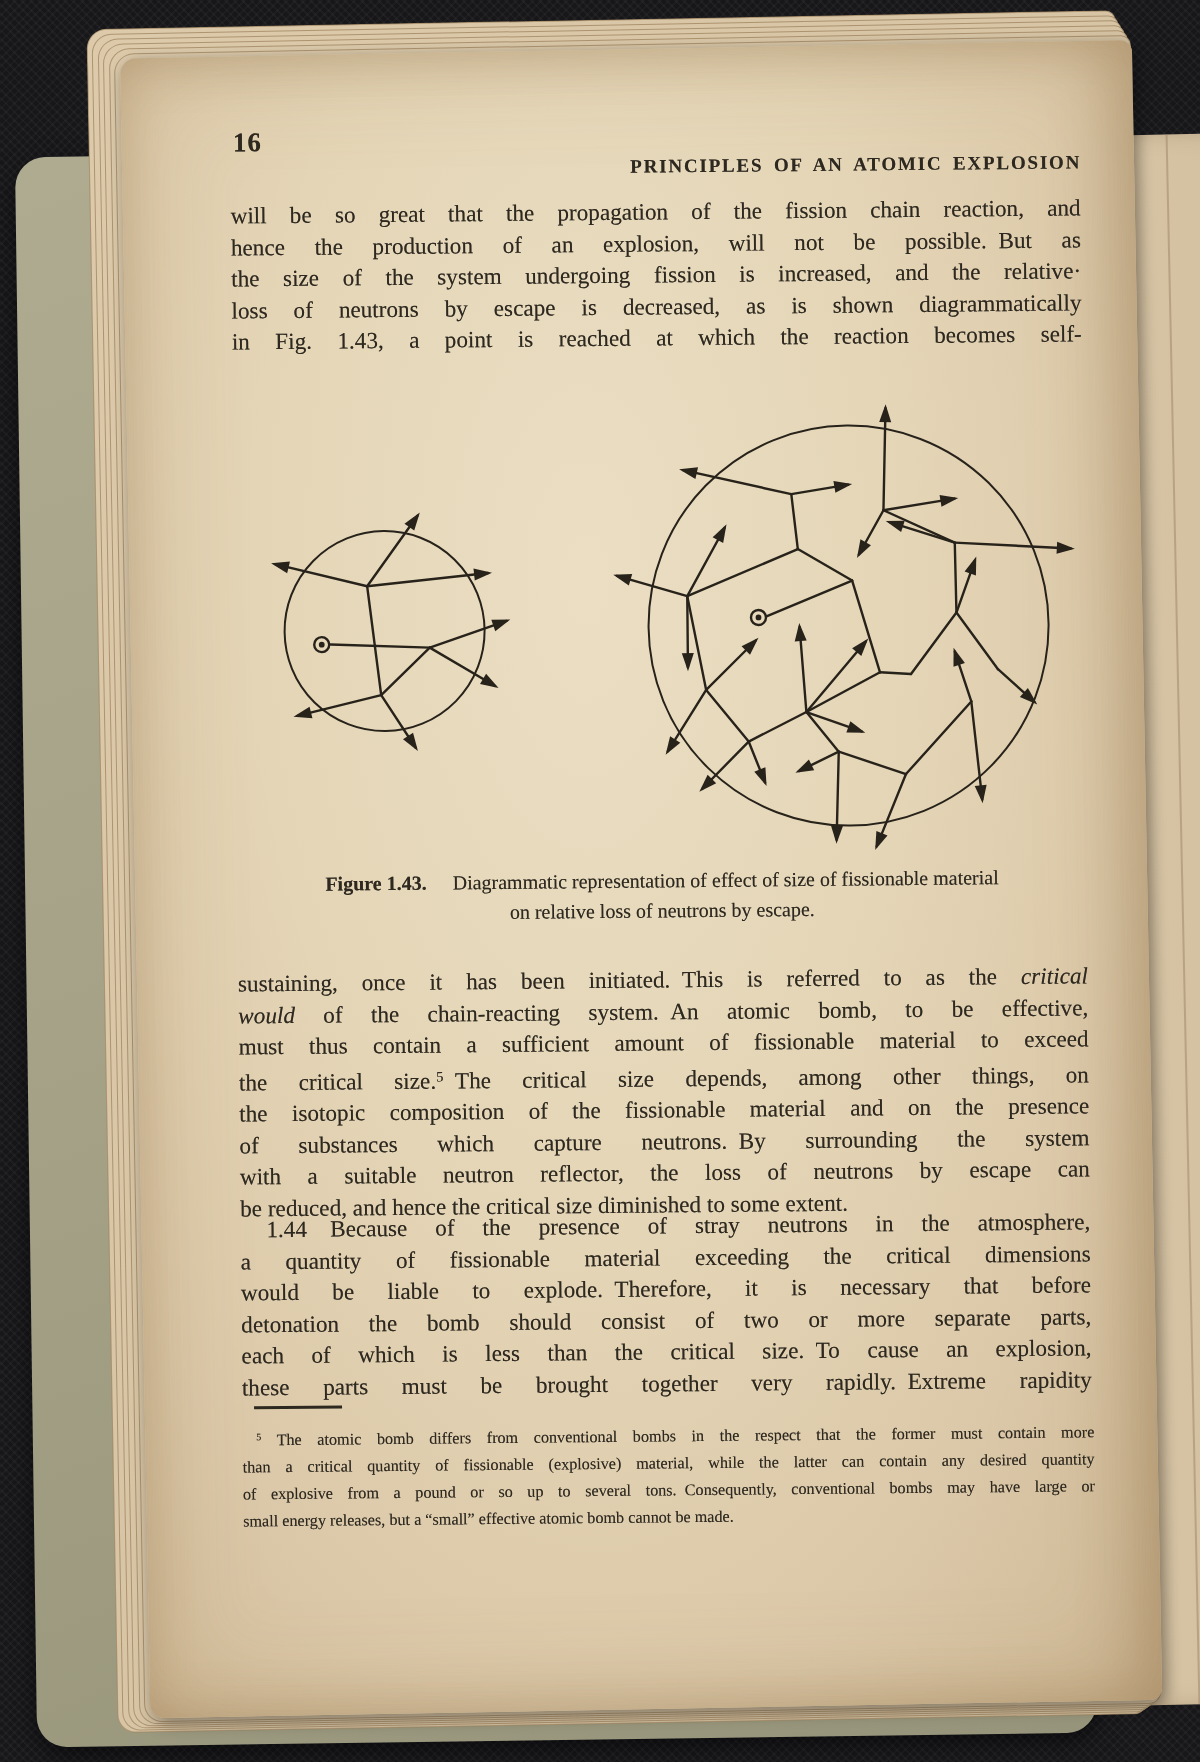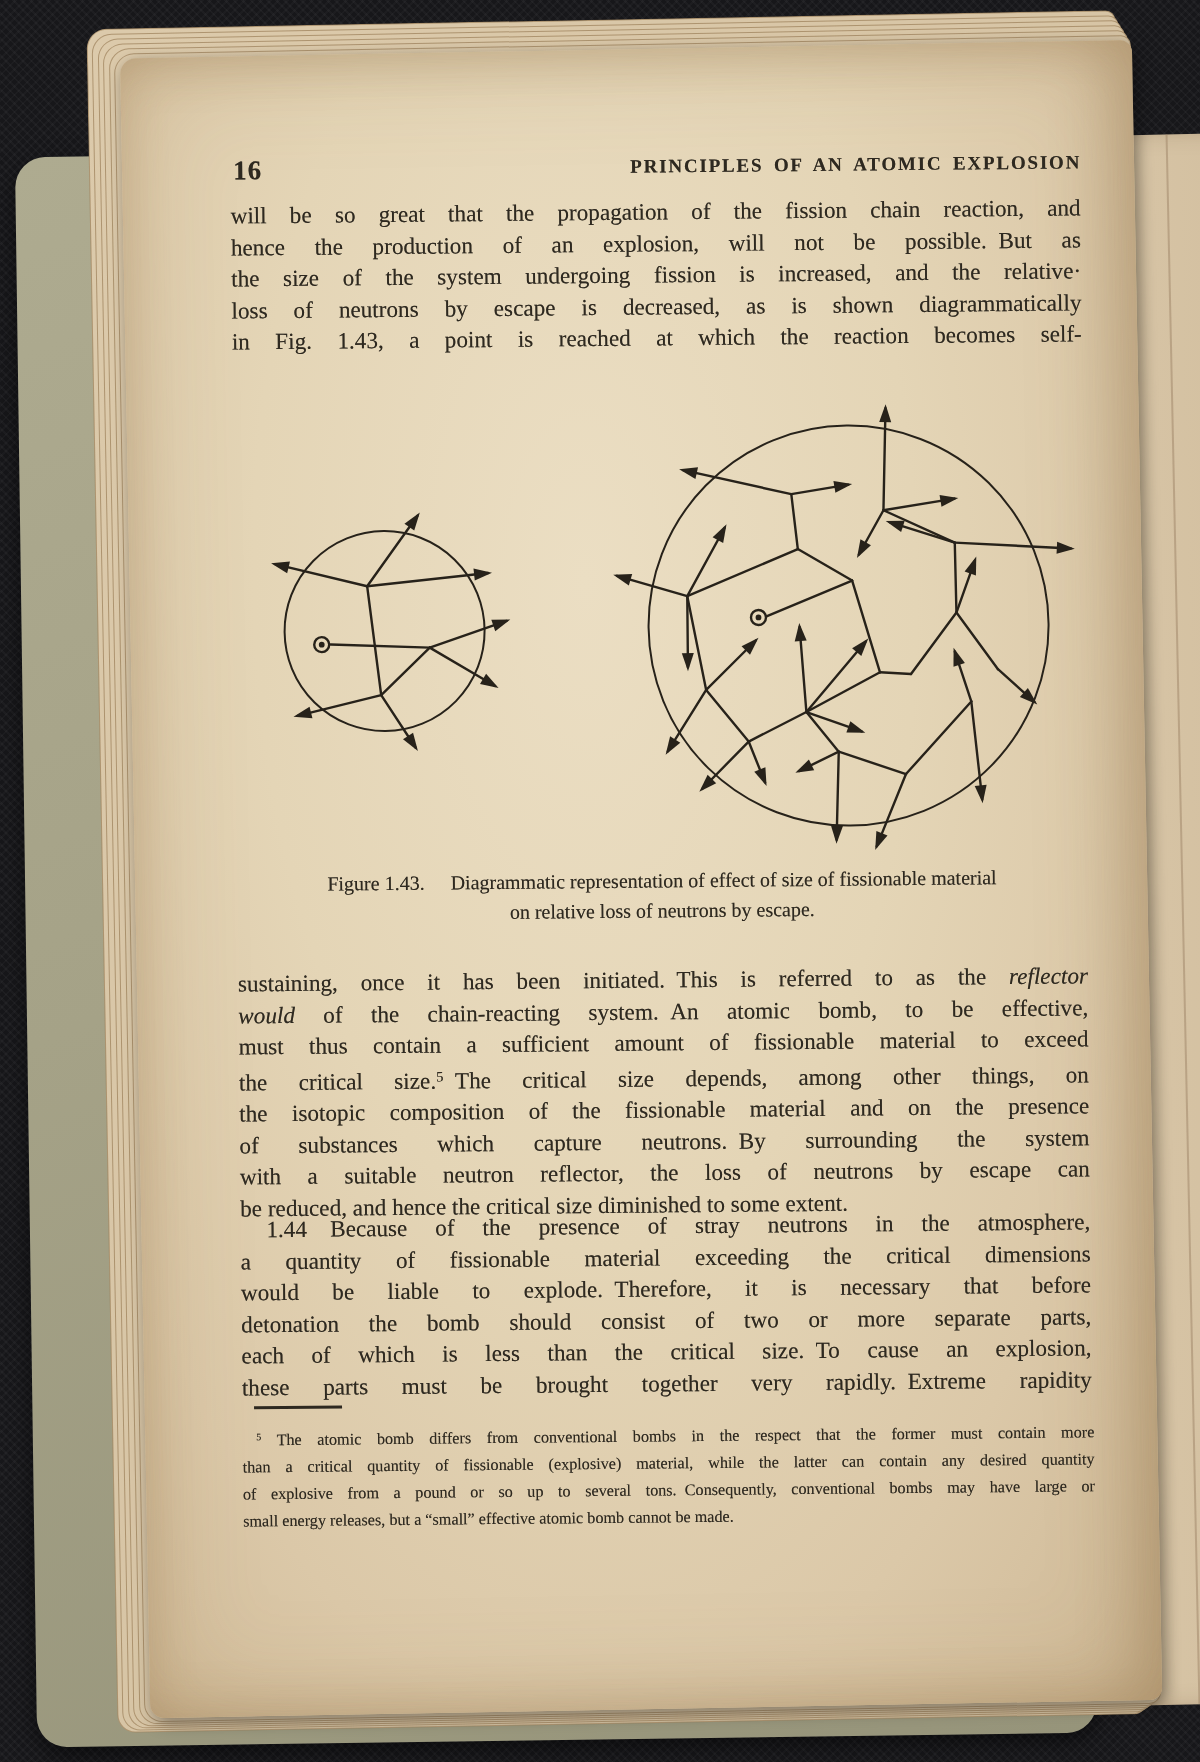--- a/index.html
+++ b/index.html
@@ -49,29 +49,29 @@
     background:radial-gradient(ellipse at 45% 32%,#ebdec3 0%,#e4d5b6 42%,#dbc8a8 72%,#cdb794 100%);
     box-shadow:
       inset 0 0 110px rgba(150,115,70,.26),
       inset -30px 0 55px rgba(125,92,52,.22),
       inset 10px 6px 40px rgba(150,115,70,.14),
       3px 5px 16px rgba(0,0,0,.4);
   }
   #content{position:absolute;inset:0;z-index:10;transform:rotate(-0.55deg);
     transform-origin:600px 881px;color:#2e2920;}
   .abs{position:absolute;}
-  #pagenum{left:240px;top:152px;font-size:27px;font-weight:bold;letter-spacing:1px;}
+  #pagenum{left:240px;top:124px;font-size:27px;font-weight:bold;letter-spacing:1px;}
   #runhead{left:500px;top:156px;width:588px;text-align:right;font-size:19px;
     letter-spacing:1.8px;font-weight:bold;word-spacing:4px;}
   .col{left:237px;width:850px;font-size:23.2px;line-height:31.5px;}
   #para1{top:197px;}
   #para2{top:965px;}
   #para3{top:1211px;}
   #caption{left:237px;top:866px;width:850px;text-align:center;font-size:20px;line-height:30px;}
-  #caption .cap-label{margin-right:26px;}
+  #caption .cap-label{margin-right:26px;font-weight:bold;}
   #fnrule{left:249px;top:1403px;width:88px;height:2.5px;background:#2e2920;}
   #footnote{left:237px;top:1420px;width:852px;font-size:16.2px;line-height:27px;}
   .tline{text-align:justify;}
   .tline.just{text-align-last:justify;}
   .it{font-style:italic;}
   .sup{font-size:62%;vertical-align:7px;}
   #footnote .sup{vertical-align:5px;}
   #fig{position:absolute;left:0;top:0;pointer-events:none;}
   .tx{text-shadow:0 0 .5px rgba(46,41,32,.55);}
 </style>
@@ -169,21 +169,21 @@
     </svg>
 
   <div id="caption" class="abs tx">
     <div>
       <span class="cap-label">Figure 1.43.</span><span>Diagrammatic representation of effect of size of fissionable material</span>
     </div>
     <div>on relative loss of neutrons by escape.</div>
   </div>
 
   <div id="para2" class="abs col tx">
-      <div class="tline just">sustaining, once it has been initiated. This is referred to as the <span class="it">reflector</span></div>
+      <div class="tline just">sustaining, once it has been initiated. This is referred to as the <span class="it">critical</span></div>
       <div class="tline just"><span class="it">would</span> of the chain-reacting system. An atomic bomb, to be effective,</div>
       <div class="tline just">must thus contain a sufficient amount of fissionable material to exceed</div>
       <div class="tline just">the critical size.<span class="sup">5</span> The critical size depends, among other things, on</div>
       <div class="tline just">the isotopic composition of the fissionable material and on the presence</div>
       <div class="tline just">of substances which capture neutrons. By surrounding the system</div>
       <div class="tline just">with a suitable neutron reflector, the loss of neutrons by escape can</div>
       <div class="tline">be reduced, and hence the critical size diminished to some extent.</div>
     </div>
   <div id="para3" class="abs col tx">
       <div class="tline just" style="text-indent: 26px;">1.44  Because of the presence of stray neutrons in the atmosphere,</div>

